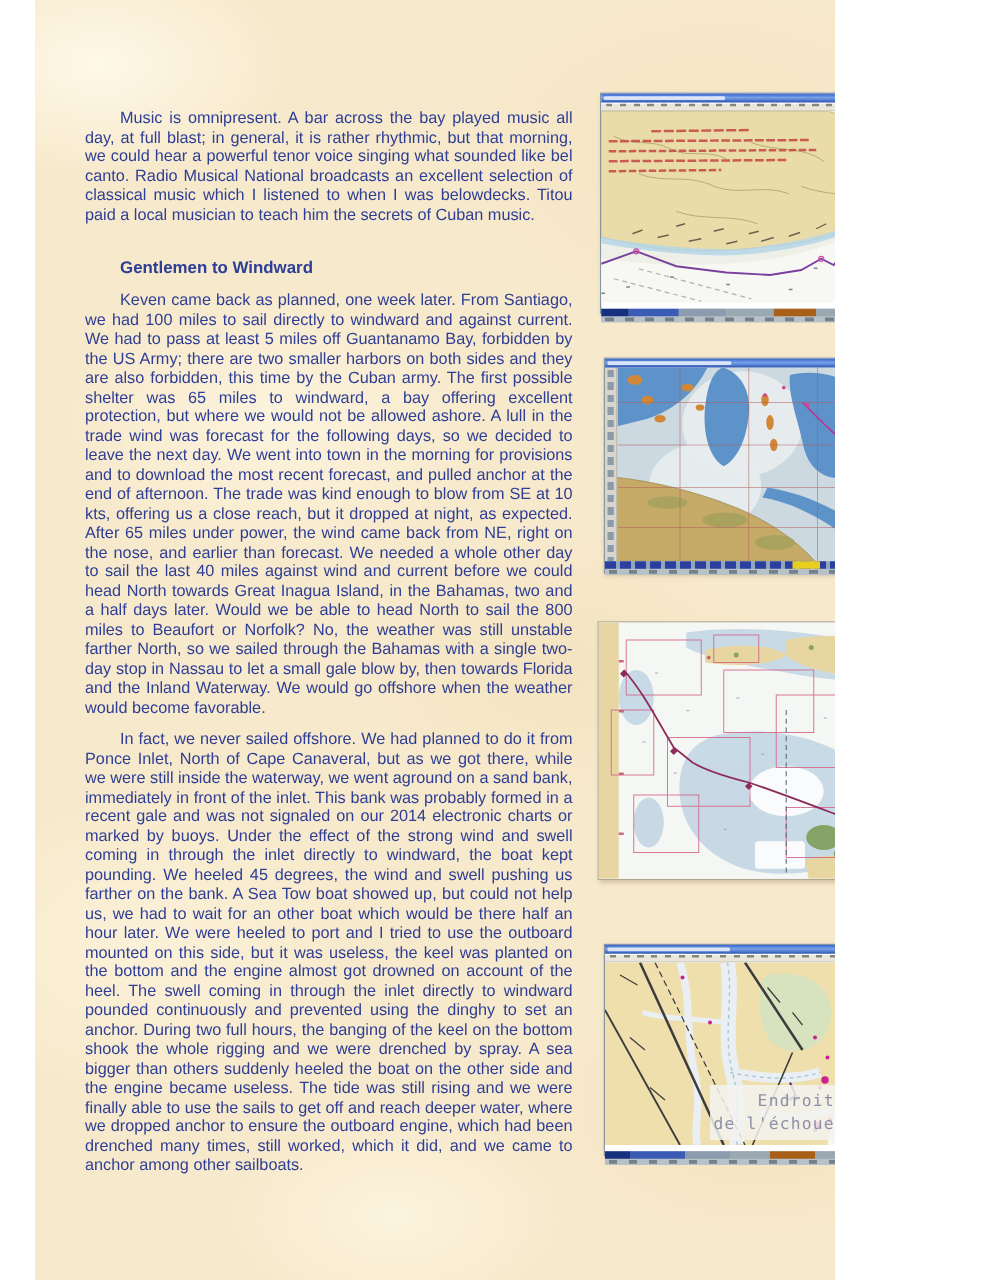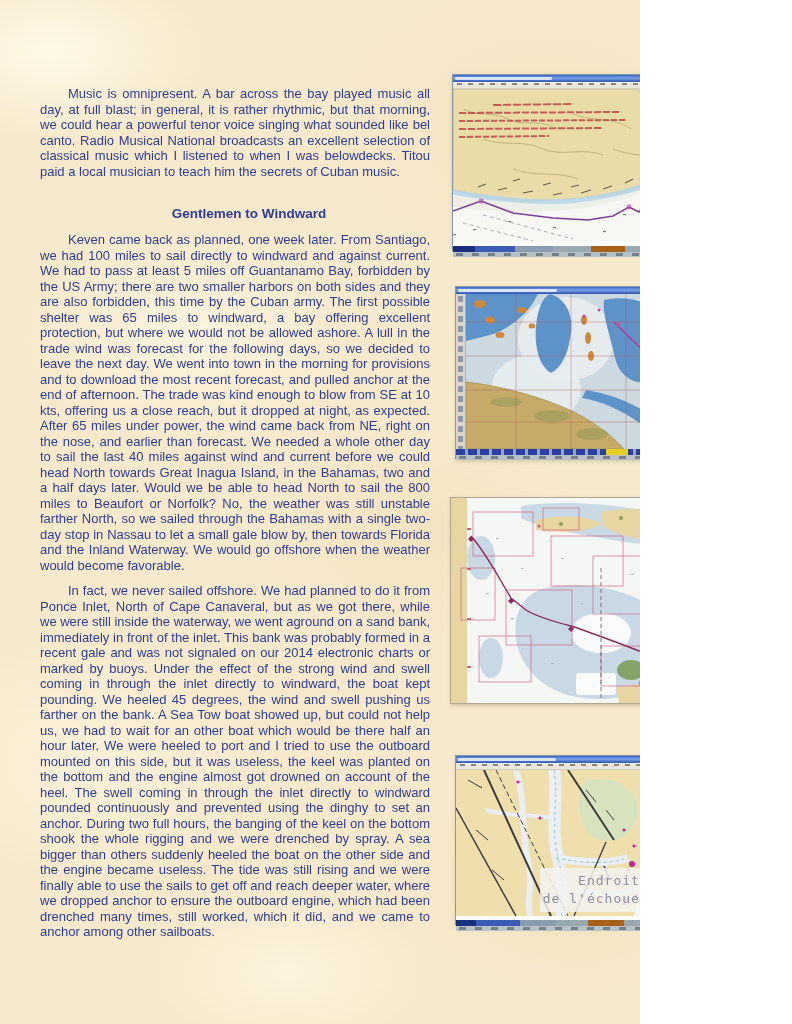--- a/index.html
+++ b/index.html
@@ -8,32 +8,33 @@
     font-family:"Liberation Sans","DejaVu Sans",sans-serif;
     background:
       radial-gradient(ellipse 220px 130px at 8% 5%, rgba(255,250,235,.9), rgba(255,250,235,0) 70%),
       radial-gradient(ellipse 300px 200px at 85% 12%, rgba(243,227,192,.75), rgba(243,227,192,0) 70%),
       radial-gradient(ellipse 250px 160px at 30% 33%, rgba(253,245,224,.9), rgba(253,245,224,0) 70%),
       radial-gradient(ellipse 230px 150px at 66% 52%, rgba(242,225,187,.65), rgba(242,225,187,0) 70%),
       radial-gradient(ellipse 260px 180px at 14% 74%, rgba(252,243,219,.85), rgba(252,243,219,0) 70%),
       radial-gradient(ellipse 240px 160px at 90% 86%, rgba(241,223,183,.7), rgba(241,223,183,0) 70%),
       radial-gradient(ellipse 200px 120px at 45% 95%, rgba(253,246,226,.8), rgba(253,246,226,0) 70%),
       #f7e9cb;
+    margin-left: 28px;
   }
   
   .article{
     position:absolute;left:40px;top:86px;width:390px;
     color:#2e3e96;font-size:13px;line-height:15.5px;text-align:justify;
   }
   .article p{margin:0;text-indent:28px;}
   .article p.p2{margin-top:7px;}
   .article p.p3{margin-top:10px;}
   .article h2{
     margin:27px 0 11px 28px;font-size:13.5px;line-height:15px;
-    color:#2e3e96;font-weight:bold;text-align:center;
+    color:#2e3e96;font-weight:bold;text-align:left;
   }
   
   .fig{position:absolute;box-sizing:border-box;border:1px solid #8896a4;background:#fff;
        box-shadow:1px 2px 4px rgba(90,70,40,.25);}
   .titlebar{height:7px;background:linear-gradient(#3767ca,#7aa2e9 45%,#2b54b2);
             position:relative;}
   .titlebar .tb-text{position:absolute;left:2px;top:2px;width:34%;height:3px;
             background:rgba(255,255,255,.75);border-radius:1px;}
   .titlebar .tb-btns{position:absolute;right:1px;top:1px;display:flex;gap:1px;}
   .titlebar .tb-btns i{display:block;width:5px;height:5px;background:#d6d2c6;border:0.5px solid #7a8898;}

